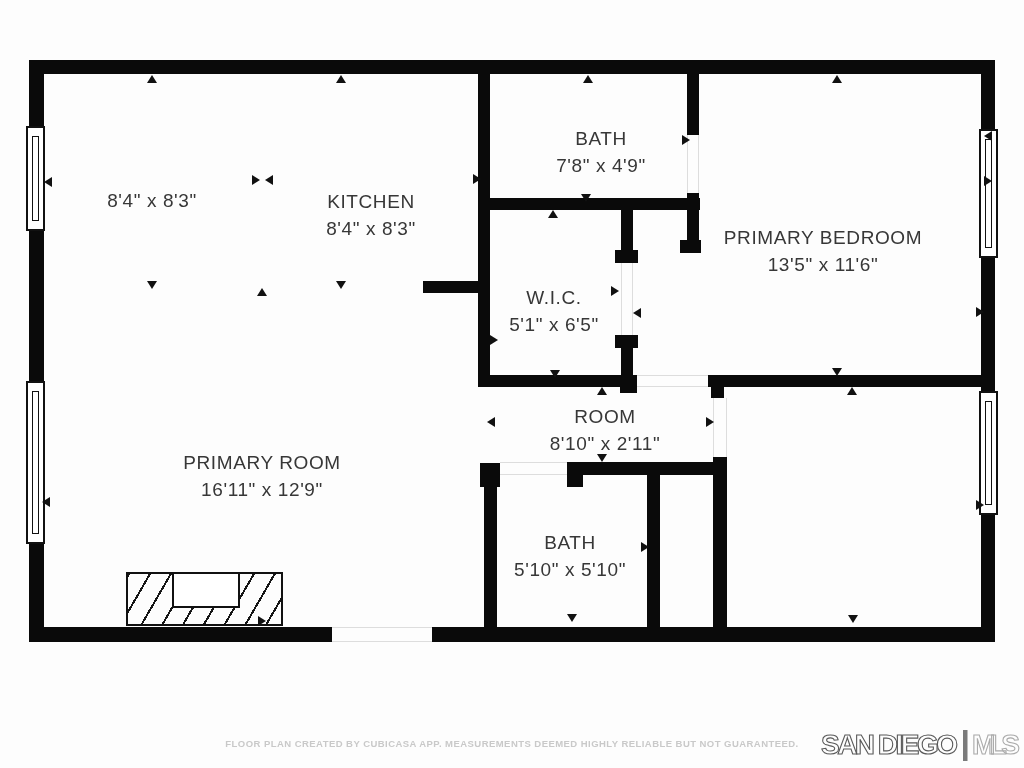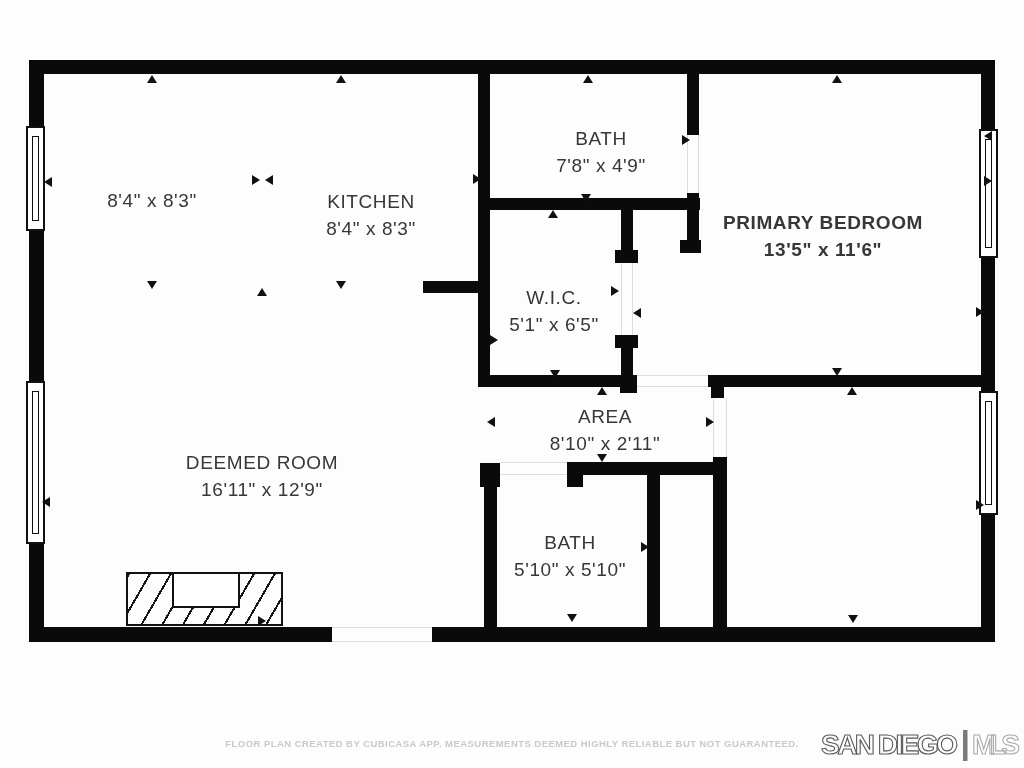--- a/index.html
+++ b/index.html
@@ -120,34 +120,34 @@
     <div>8'4" x 8'3"</div>
   </div>
   <div class="room-label" style="left:371px;top:215px;">
     <div>KITCHEN</div>
     <div>8'4" x 8'3"</div>
   </div>
   <div class="room-label" style="left:601px;top:152px;">
     <div>BATH</div>
     <div>7'8" x 4'9"</div>
   </div>
-  <div class="room-label" style="left:823px;top:236px;font-weight:bold;">
+  <div class="room-label" style="left:823px;top:251px;">
     <div>PRIMARY BEDROOM</div>
     <div>13'5" x 11'6"</div>
   </div>
   <div class="room-label" style="left:554px;top:311px;">
     <div>W.I.C.</div>
     <div>5'1" x 6'5"</div>
   </div>
   <div class="room-label" style="left:605px;top:430px;">
-    <div>AREA</div>
+    <div>ROOM</div>
     <div>8'10" x 2'11"</div>
   </div>
   <div class="room-label" style="left:262px;top:476px;">
-    <div>DEEMED ROOM</div>
+    <div>PRIMARY ROOM</div>
     <div>16'11" x 12'9"</div>
   </div>
   <div class="room-label" style="left:570px;top:556px;">
     <div>BATH</div>
     <div>5'10" x 5'10"</div>
   </div>
 
   <div class="footer">FLOOR PLAN CREATED BY CUBICASA APP. MEASUREMENTS DEEMED HIGHLY RELIABLE BUT NOT GUARANTEED.</div>
 
   <svg class="logo" width="202" height="38" viewBox="0 0 202 38">

